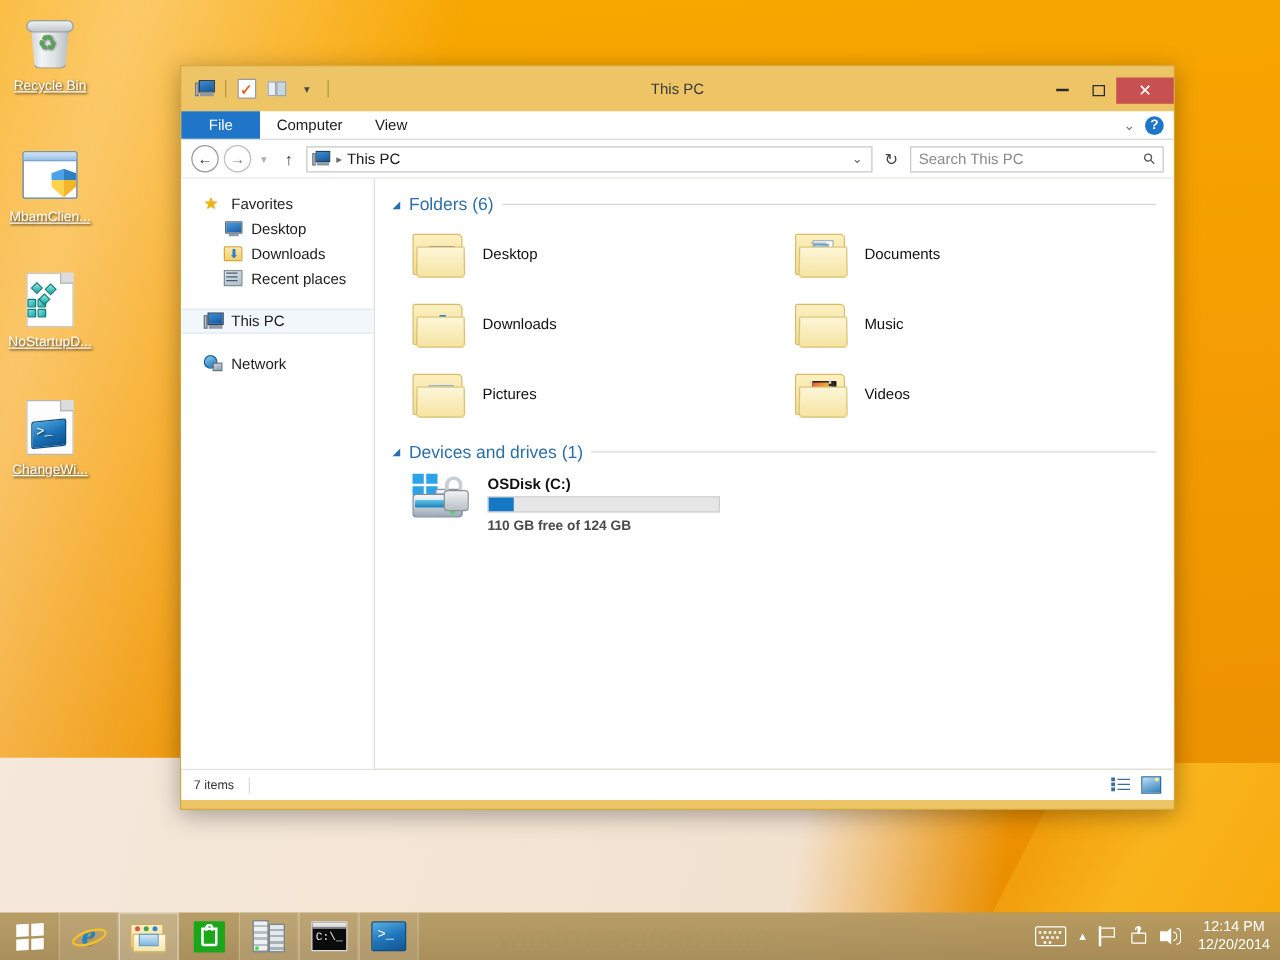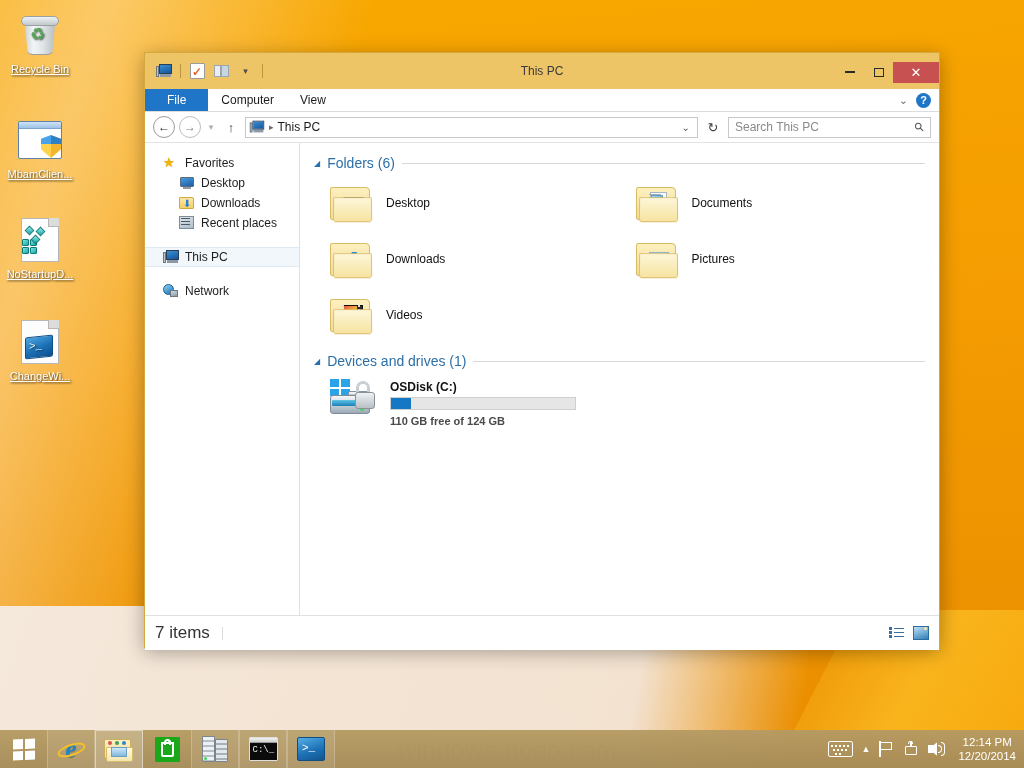--- a/index.html
+++ b/index.html
@@ -278,22 +278,22 @@
   .drv-lockbody { position:absolute; left:1px; top:11px; width:20px; height:17px; background:linear-gradient(180deg,#f0f2f4,#b9c0c6); border:1px solid #8a9197; border-radius:3px;}
   .drive-info { padding-top:1px;font-weight:bold; }
   .drive-name { font-size:12px; color:#111; margin-bottom:3px; }
   .bar-track {
     width:186px; height:13px; background:#e6e6e6; border:1px solid #cfcfcf;
   }
   .bar-fill { height:100%; background:linear-gradient(180deg,#3aa0e0,#1578c4); }
   .drive-free { font-size:11px; color:#4a4a4a; margin-top:5px; }
 
   .statusbar {
-    height:35px; background:#fff; border-top:1px solid #e0e0e0;
-    display:flex; align-items:center; padding:0 10px; font-size:17px; color:#333;
+    height:25px; background:#fff; border-top:1px solid #e0e0e0;
+    display:flex; align-items:center; padding:0 10px; font-size:10px; color:#333;
   }
   .sb-sep { width:1px; height:13px; background:#dcdcdc; margin-left:12px;}
   .sb-views { margin-left:auto; display:flex; gap:8px; align-items:center;}
   .view-btn { width:16px; height:14px; position:relative; cursor:pointer;}
   .vb-details span { position:absolute; left:5px; width:10px; height:1.5px; background:#3a6e9c;}
   .vb-details i { position:absolute; left:0; width:3px; height:3px; background:#3a6e9c;}
   .vb-large { position:absolute; inset:0; background:linear-gradient(160deg,#bfe0f4,#2f7fb8); border:1px solid #2b6e9e;}
   .vb-large-sun{ position:absolute; right:2px; top:1px; width:3px; height:3px; background:#ffe9a0; border-radius:50%;}
 
   
@@ -602,20 +602,30 @@
                   <span class="fi-arrow">⬇</span>
                 </span>
                 <span class="folder-front"></span>
             </span>
             <span class="tile-label">Downloads</span>
           </div>
           <div class="tile">
             <span class="folder">
               <span class="folder-back"></span>
                 <span class="folder-inner">
+                  <span class="fi-note">♪</span>
+                </span>
+                <span class="folder-front"></span>
+            </span>
+            <span class="tile-label">Music</span>
+          </div>
+          <div class="tile">
+            <span class="folder">
+              <span class="folder-back"></span>
+                <span class="folder-inner">
                   <span class="fi-pic"></span>
                   <span class="fi-pic-hill"></span>
                 </span>
                 <span class="folder-front"></span>
             </span>
             <span class="tile-label">Pictures</span>
           </div>
           <div class="tile">
             <span class="folder">
               <span class="folder-back"></span>

